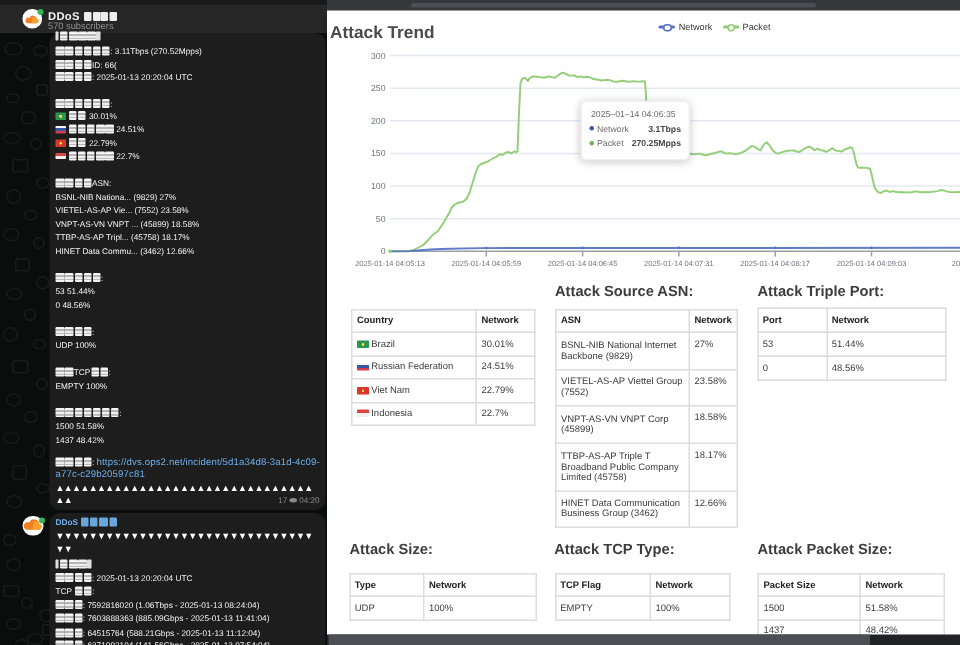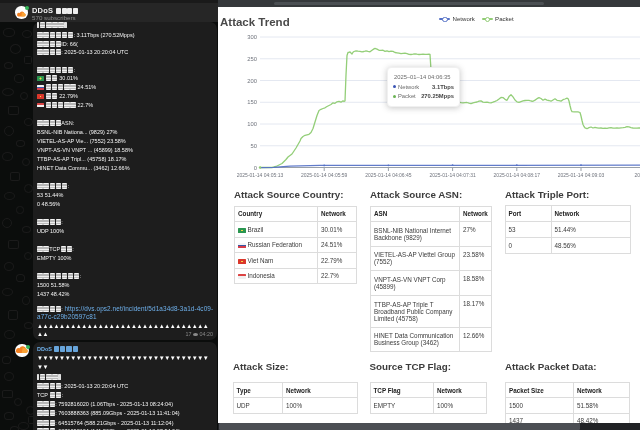--- a/index.html
+++ b/index.html
@@ -110,21 +110,20 @@
     <circle cx="363" cy="165.2" r="0.9" fill="#5470c6"></circle>
   </svg>
   <div id="tooltip">
     <div class="tpl" style="left:6px;top:6px;">2025–01–14 04:06:35</div>
     <div class="tpl" style="left:5px;top:15.5px;"><span class="dot" style="background:#3b55b5"></span>Network</div>
     <div class="tv" style="top:15.5px;">3.1Tbps</div>
     <div class="tpl" style="left:5px;top:25px;"><span class="dot" style="background:#6bb354"></span>Packet</div>
     <div class="tv" style="top:25px;">270.25Mpps</div>
   </div>
 
-  <div class="sect" style="left:16px;top:189px;">Attack Source Country:</div>
   <div class="sect" style="left:152px;top:189px;">Attack Source ASN:</div>
   <div class="sect" style="left:287px;top:189px;">Attack Triple Port:</div>
   <table style="left:16px;top:205.5px;width:122px;">
     <colgroup>
           <col style="width:83px">
           <col style="width:39px">
         </colgroup>
     <tbody>
           <tr style="height:15.5px">
             <th>Country</th>
@@ -195,22 +194,22 @@
             <td>51.44%</td>
           </tr>
     <tr style="height:16px">
             <td>0</td>
             <td>48.56%</td>
           </tr>
   </tbody>
       </table>
 
   <div class="sect" style="left:15px;top:361px;">Attack Size:</div>
-  <div class="sect" style="left:151.5px;top:361px;">Source TCP Flag:</div>
-  <div class="sect" style="left:287px;top:361px;">Attack Packet Data:</div>
+  <div class="sect" style="left:151.5px;top:361px;">Attack TCP Type:</div>
+  <div class="sect" style="left:287px;top:361px;">Attack Packet Size:</div>
   <table style="left:14.5px;top:382px;width:124px;">
     <colgroup>
           <col style="width:49.5px">
           <col style="width:74.5px">
         </colgroup>
     <tbody>
           <tr style="height:15px">
             <th>Type</th>
             <th>Network</th>
           </tr>

